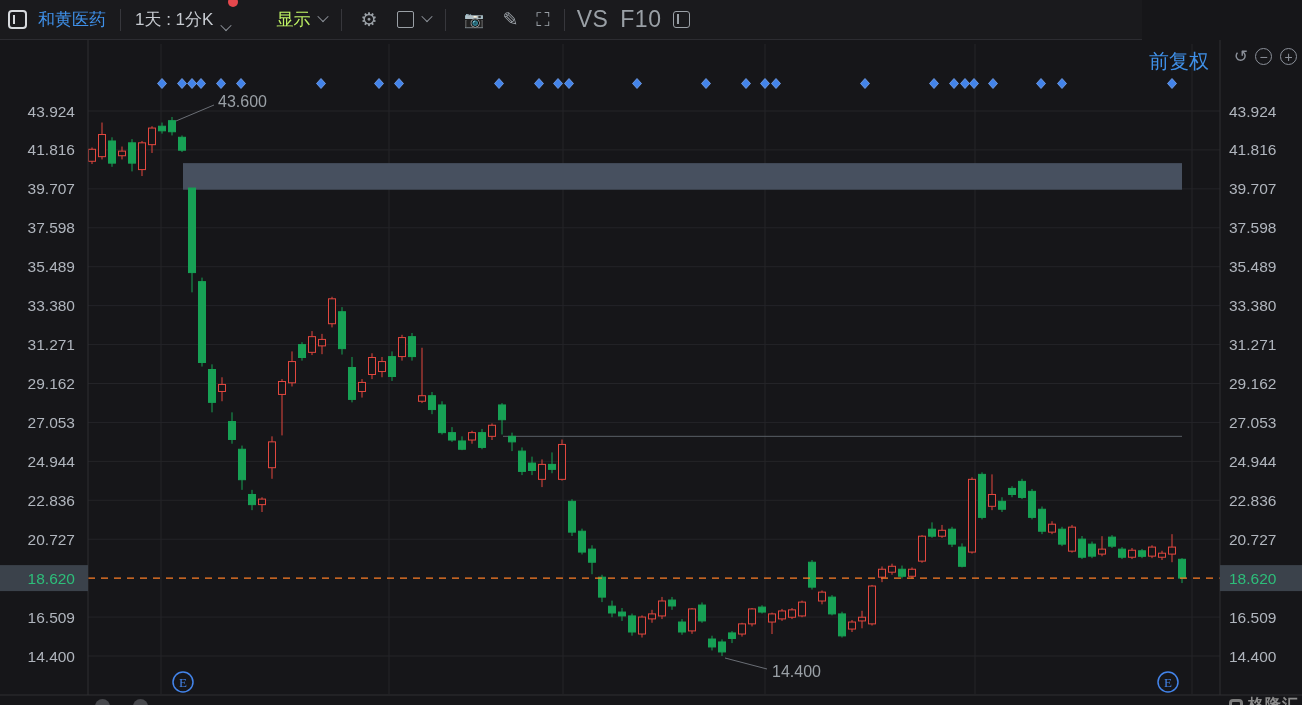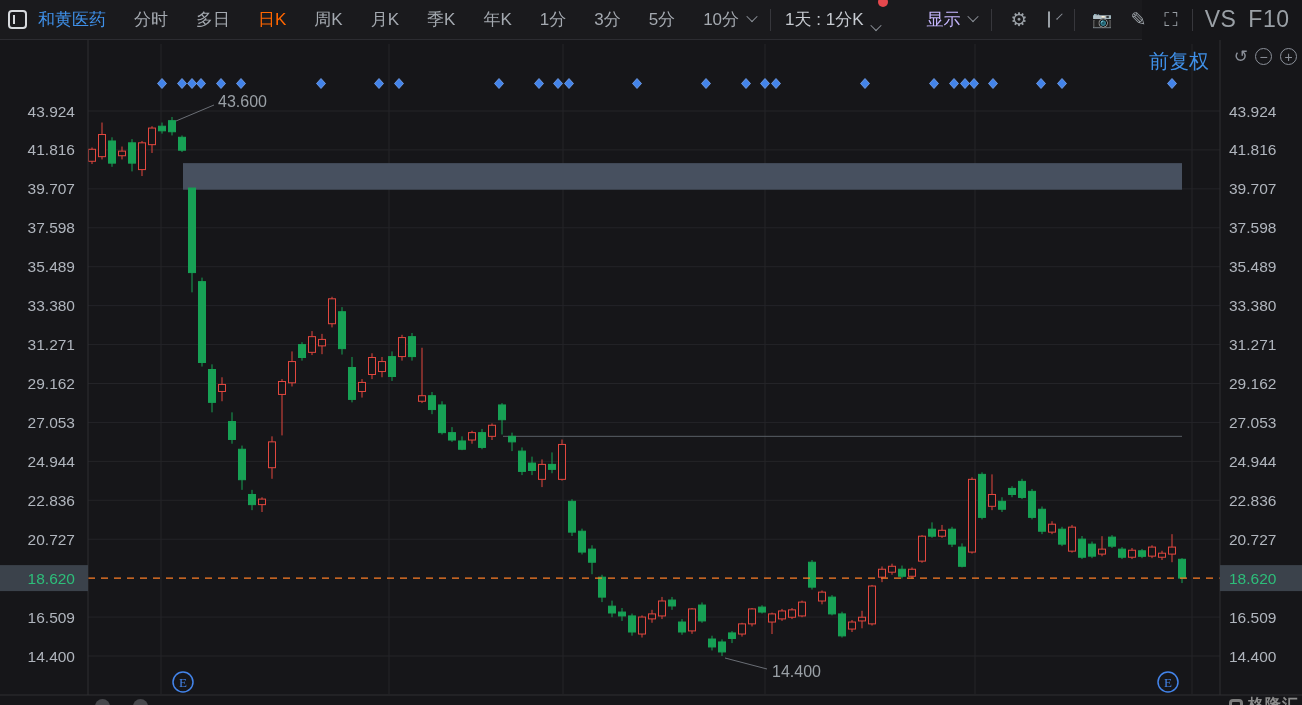--- a/index.html
+++ b/index.html
@@ -16,21 +16,21 @@
   .win-icon::before { content:""; position:absolute; left:3px; top:3px; width:2px; height:9px; background:#d7dade; }
   .stock-name { color:#3f90e8; font-size:17px; margin-left:11px; cursor:pointer; }
   .tabs { display:flex; align-items:center; }
   .tab { color:#a4a9b0; font-size:17px; margin-left:28px; cursor:pointer; display:flex; align-items:center; }
   .tab.active { color:#ff6600; }
   .chev { width:8px; height:8px; border-right:1.6px solid #8c9199; border-bottom:1.6px solid #8c9199;
     transform:rotate(45deg) translate(-1px,-1px); display:inline-block; margin-left:9px; margin-top:-4px; }
   .tb-div { width:1px; height:22px; background:#37373c; margin-left:14px; flex:none; }
   .interval { color:#c7cbd1; font-size:17px; margin-left:14px; position:relative; display:flex; align-items:flex-end; cursor:pointer; }
   .red-dot { position:absolute; right:-8px; top:-11px; width:10px; height:10px; border-radius:50%; background:#e5484d; }
-  .display-menu { color:#c4b5fd; font-size:17px; margin-left:46px; display:flex; align-items:center; cursor:pointer; }
+  .display-menu { color:#bef264; font-size:17px; margin-left:46px; display:flex; align-items:center; cursor:pointer; }
   .tb-icon { color:#9aa0a6; font-size:19px; margin-left:18px; cursor:pointer; line-height:1; display:flex; align-items:center; }
   .sq-icon { width:17px; height:17px; border:1.5px solid #9aa0a6; border-radius:2px; margin-left:20px; cursor:pointer; }
   .panel-icon { width:17px; height:17px; border:1.5px solid #9aa0a6; border-radius:3px; margin-left:12px; position:relative; cursor:pointer; }
   .panel-icon::before { content:""; position:absolute; left:3px; top:2px; width:1.5px; height:10px; background:#9aa0a6; }
   .txt-btn { color:#9aa0a6; font-size:23px; margin-left:12px; cursor:pointer; letter-spacing:.5px; }
 
   
   .adjust-label { position:absolute; right:93px; top:48px; color:#3f90e8; font-size:20px; z-index:4; cursor:pointer; }
   .zoom-ctrl { position:absolute; top:48px; color:#8b9099; font-size:17px; z-index:4; cursor:pointer; line-height:18px; }
   .circle-btn { width:17px; height:17px; border:1.5px solid #8b9099; border-radius:50%;
@@ -50,33 +50,20 @@
     border-radius:8px 8px 0 0; z-index:6; }
 </style>
 </head>
 <body>
 
 <div id="app">
 
   <div class="toolbar">
     <span class="win-icon"></span>
     <span class="stock-name">和黄医药</span>
-    <nav class="tabs" id="tabs">
-        <span class="tab">分时</span>
-        <span class="tab">多日</span>
-        <span class="tab active">日K</span>
-        <span class="tab">周K</span>
-        <span class="tab">月K</span>
-        <span class="tab">季K</span>
-        <span class="tab">年K</span>
-        <span class="tab">1分</span>
-        <span class="tab">3分</span>
-        <span class="tab">5分</span>
-        <span class="tab">10分<span class="chev"></span></span>
-      </nav>
     <span class="tb-div"></span>
     <span class="interval">
       <span>1天 : 1分K</span>
       <span class="chev"></span>
       <span class="red-dot"></span>
     </span>
     <span class="display-menu">
       <span>显示</span>
       <span class="chev"></span>
     </span>

